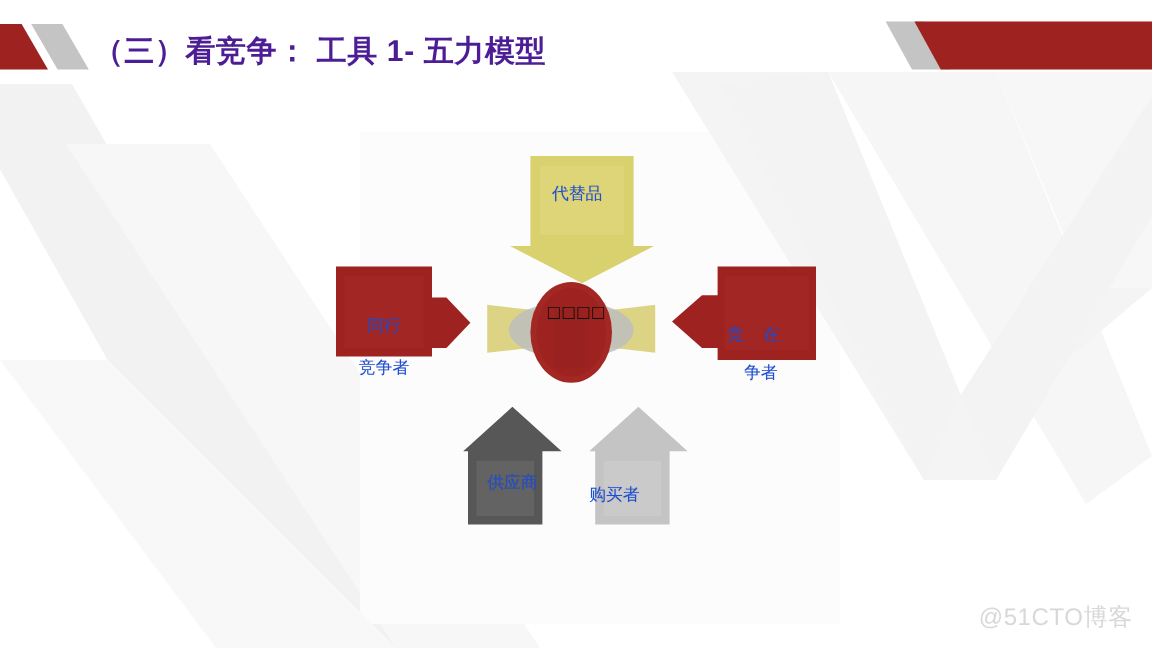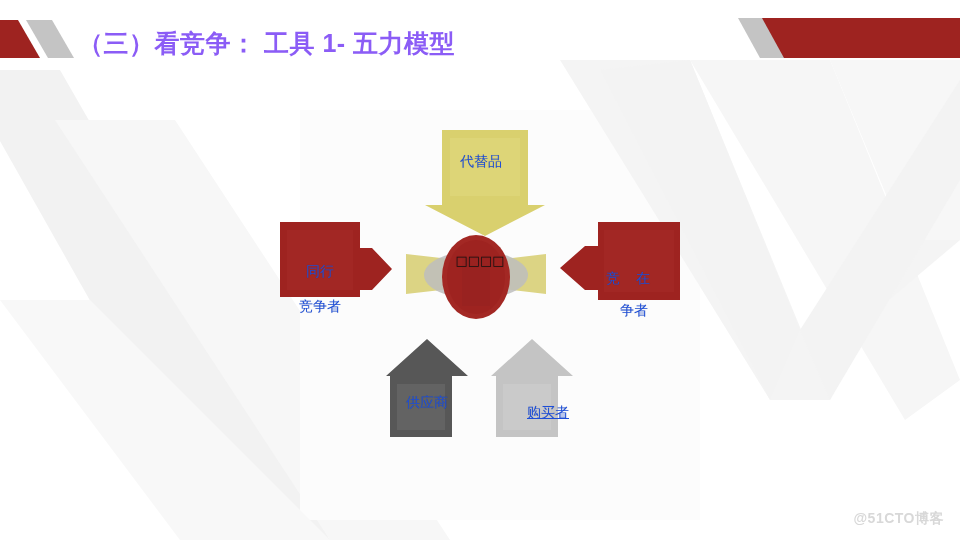--- a/index.html
+++ b/index.html
@@ -33,21 +33,21 @@
     pointer-events: none;
   }
 
   
   #title {
     position: absolute;
     left: 78px;
     top: 28px;
     font-size: 25px;
     font-weight: bold;
-    color: #8b5cf6;
+    color: #4c1d95;
     letter-spacing: 0.5px;
     white-space: nowrap;
     line-height: 1.2;
   }
 
   
   #diagram {
     position: absolute;
     left: 0;
     top: 0;
@@ -91,44 +91,42 @@
     display: block;
     margin-top: -3px;
     padding-left: 22px;
   }
   .label-suppliers {
     left: 392px;
     top: 394px;
     width: 70px;
   }
   .label-buyers {
-    left: 512px;
+    left: 476px;
     top: 404px;
     width: 72px;
-    text-decoration: underline;
   }
   .label-center {
     left: 440px;
     top: 253px;
     width: 80px;
     color: #111111;
     font-size: 13px;
     font-family: "DejaVu Sans", sans-serif;
   }
 
   
   #watermark {
     position: absolute;
     right: 16px;
     bottom: 12px;
-    font-size: 14px;
+    font-size: 20px;
     color: #d8d8d8;
     letter-spacing: 0.5px;
     white-space: nowrap;
-    font-weight: bold;
   }
 </style>
 </head>
 <body>
 
 <div id="slide">
 
   <svg class="bg-layer" viewBox="0 0 960 540" xmlns="http://www.w3.org/2000/svg">
     <defs>
       <linearGradient id="gLight" x1="0" y1="0" x2="0" y2="1">

